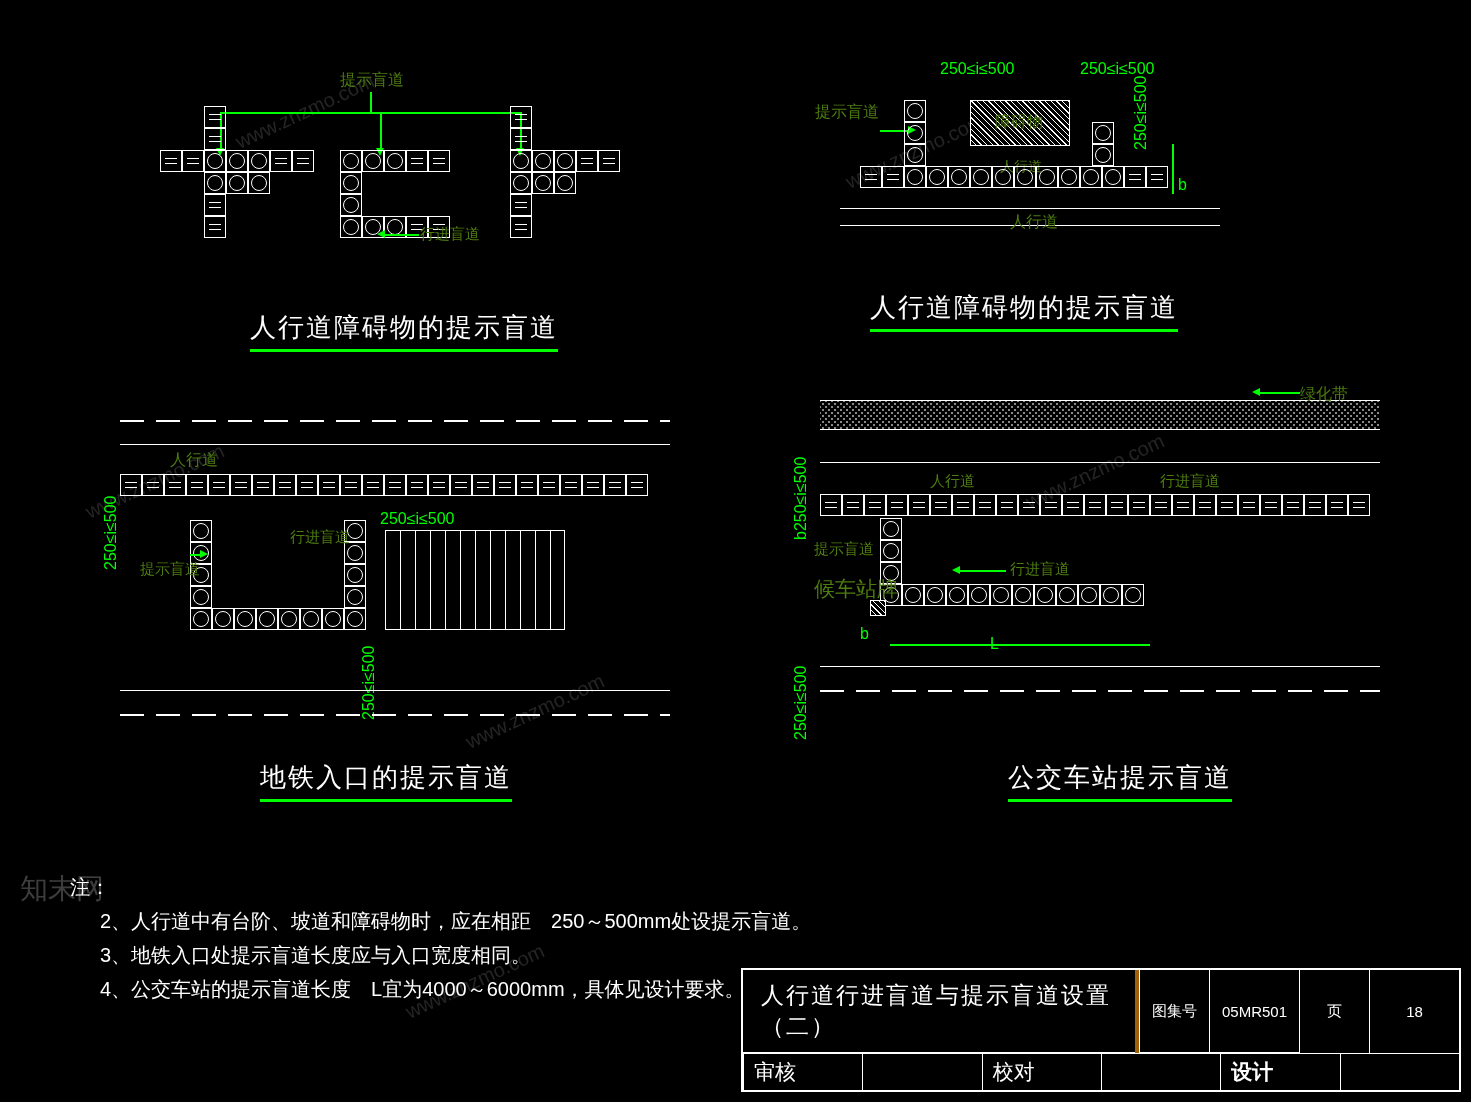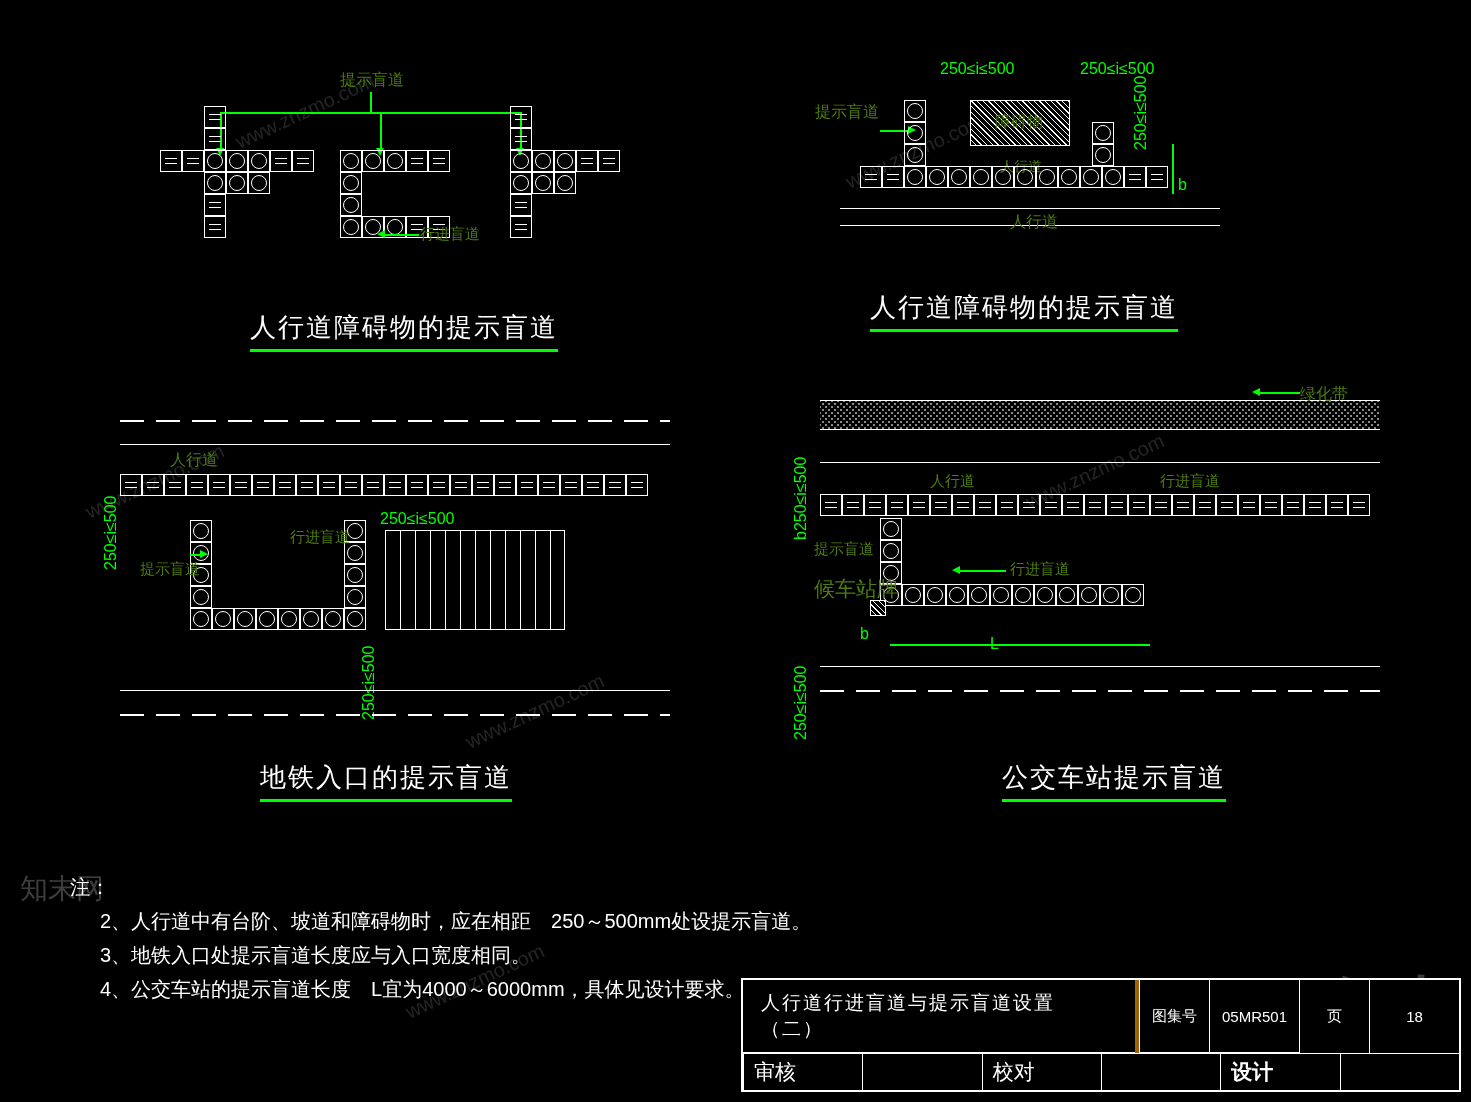--- a/index.html
+++ b/index.html
@@ -80,21 +80,21 @@
     pointer-events:none;
   }
   .watermark.diag { transform: rotate(-25deg); }
 
   .titleblock {
     position:absolute; border:2px solid #fff; background:#000;
   }
   .titleblock .cell { border-left:1px solid #fff; padding:4px 10px; font-size:21px; }
   .titleblock .row { display:flex; align-items:stretch; }
   .titleblock .main {
-    font-size:19px; padding:10px 18px; letter-spacing:2px;
+    font-size:23px; padding:10px 18px; letter-spacing:2px;
     border-bottom:1px solid #fff; flex:1;
     display:flex; align-items:center; justify-content:center;
   }
   .titleblock .small { font-size:15px; min-width:70px;
     display:flex; align-items:center; justify-content:center;}
   .titleblock .rowb .cell { border-top:1px solid #fff; }
 
   .notes { position:absolute; left:100px; top:870px; font-size:20px; line-height:34px;}
   .notes .hd { margin-left:-30px; }
 
@@ -420,21 +420,21 @@
     <div class="abs label" style="left:230px; top:160px; font-size:15px;">行进盲道</div>
     <div class="leader hlead abs arrow-l" style="left:180px; top:170px; width:46px;"></div>
 
     <div class="abs label-g" style="left:80px; top:225px;">b</div>
     <div class="abs label-g" style="left:210px; top:235px;">L</div>
     <div class="leader hlead abs" style="left:110px; top:244px; width:260px;"></div>
 
     <div class="abs solidline" style="left:40px; top:266px; width:560px;"></div>
     <div class="abs dashline" style="left:40px; top:290px; width:560px;"></div>
 
-    <div class="abs" style="left:222px; top:360px;">
+    <div class="abs" style="left:228px; top:360px;">
       <span class="caption">公交车站提示盲道</span>
     </div>
   </div>
 
   <div class="notes">
     <div class="hd">注：</div>
     <div>2、人行道中有台阶、坡道和障碍物时，应在相距　250～500mm处设提示盲道。</div>
     <div>3、地铁入口处提示盲道长度应与入口宽度相同。</div>
     <div>4、公交车站的提示盲道长度　L宜为4000～6000mm，具体见设计要求。</div>
   </div>

